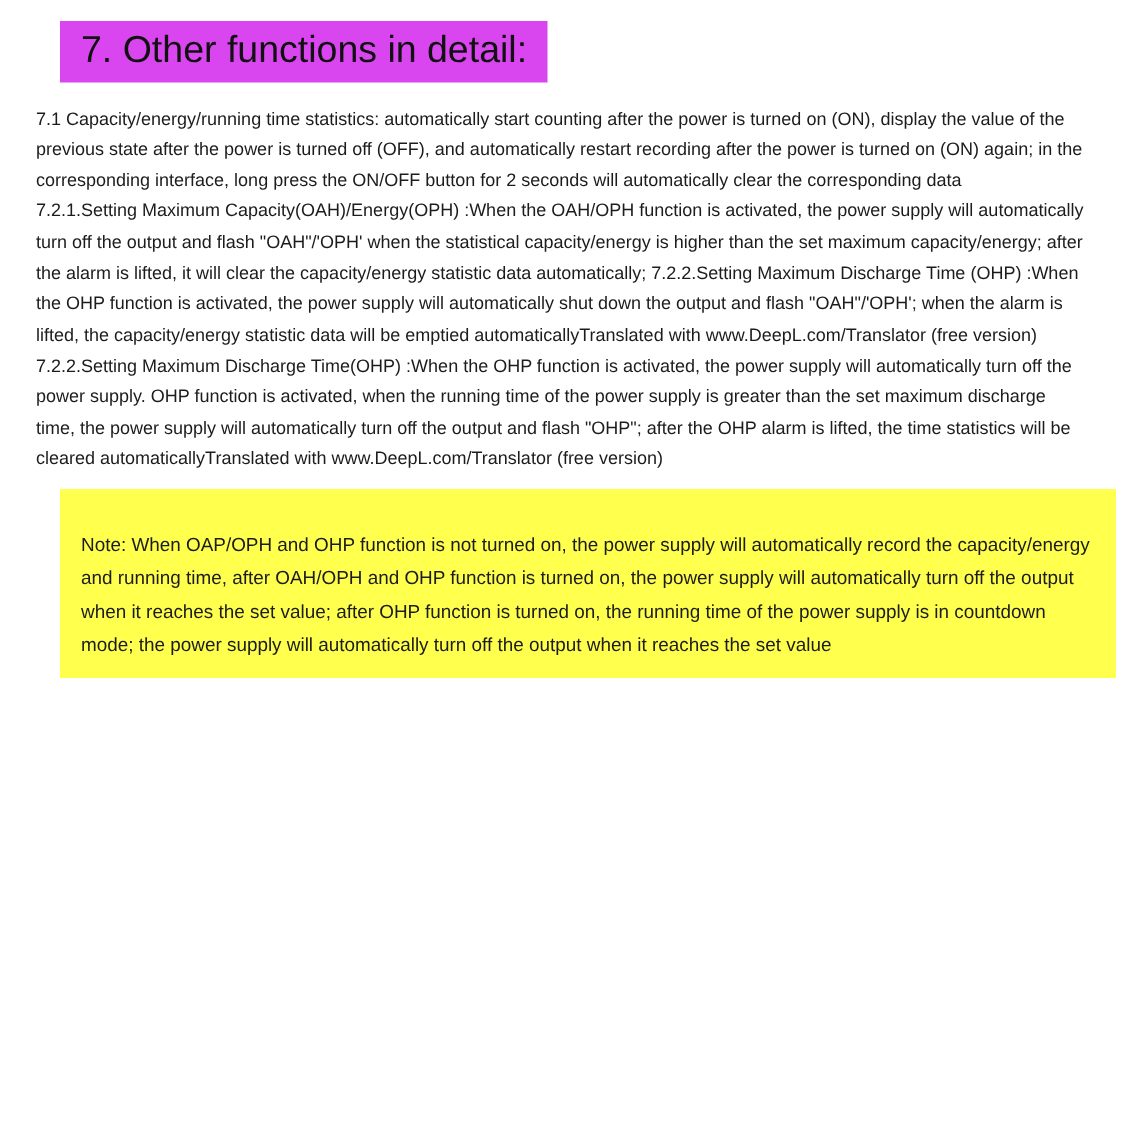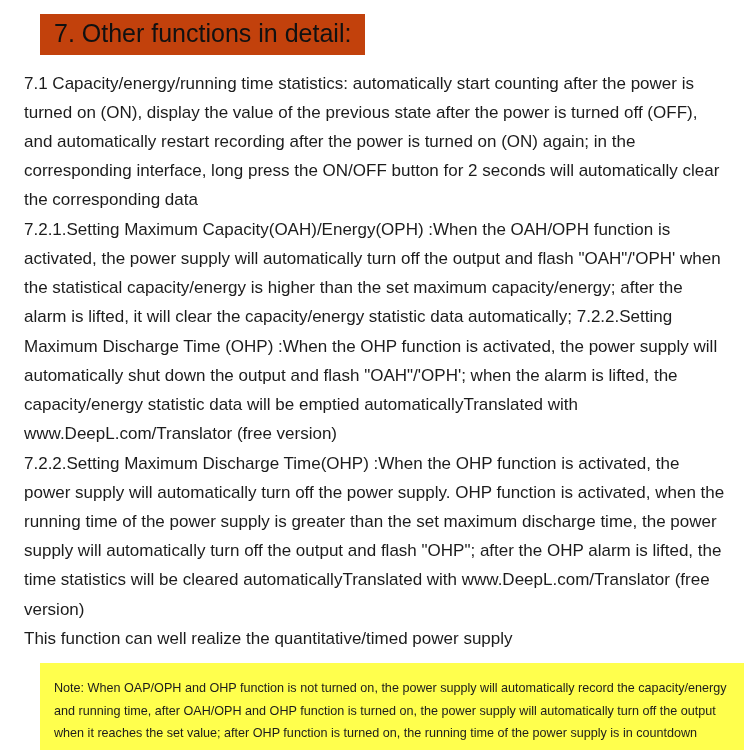--- a/index.html
+++ b/index.html
@@ -16,48 +16,48 @@
   }
   .page {
     position: relative;
     width: 750px;
     height: 750px;
     box-sizing: border-box;
     padding: 14px 18px 0 18px;
   }
   .heading-wrap {
     display: inline-block;
-    background: #c2410c;
+    background: #d946ef;
     padding: 6px 14px 7px 14px;
     margin-left: 22px;
     margin-bottom: 14px;
   }
   .heading-wrap .heading-text {
     font-size: 25px;
     line-height: 1.1;
     color: #111;
     white-space: nowrap;
   }
   .body-block {
     padding: 0 6px 0 6px;
   }
   p.para {
     margin: 0 0 0 0;
-    font-size: 17px;
+    font-size: 12px;
     line-height: 1.72;
     color: #1c1c1c;
     text-align: left;
   }
   p.para + p.para {
     margin-top: 0px;
   }
   .note-box {
     margin: 10px 6px 12px 22px;
     background: #ffff4d;
-    padding: 14px 12px 10px 14px;
+    padding: 26px 12px 10px 14px;
     box-sizing: border-box;
     width: 704px;
   }
   .note-box p {
     margin: 0;
     font-size: 12.6px;
     line-height: 1.78;
     color: #1c1c1c;
   }
 </style>
@@ -67,20 +67,19 @@
 <div class="page">
 
   <div class="heading-wrap">
     <span class="heading-text">7. Other functions in detail:</span>
   </div>
 
   <div class="body-block">
     <p class="para">7.1 Capacity/energy/running time statistics: automatically start counting after the power is turned on (ON), display the value of the previous state after the power is turned off (OFF), and automatically restart recording after the power is turned on (ON) again; in the corresponding interface, long press the ON/OFF button for 2 seconds will automatically clear the corresponding data</p>
     <p class="para">7.2.1.Setting Maximum Capacity(OAH)/Energy(OPH) :When the OAH/OPH function is activated, the power supply will automatically turn off the output and flash "OAH"/'OPH' when the statistical capacity/energy is higher than the set maximum capacity/energy; after the alarm is lifted, it will clear the capacity/energy statistic data automatically; 7.2.2.Setting Maximum Discharge Time (OHP) :When the OHP function is activated, the power supply will automatically shut down the output and flash "OAH"/'OPH'; when the alarm is lifted, the capacity/energy statistic data will be emptied automaticallyTranslated with www.DeepL.com/Translator (free version)</p>
     <p class="para">7.2.2.Setting Maximum Discharge Time(OHP) :When the OHP function is activated, the power supply will automatically turn off the power supply. OHP function is activated, when the running time of the power supply is greater than the set maximum discharge time, the power supply will automatically turn off the output and flash "OHP"; after the OHP alarm is lifted, the time statistics will be cleared automaticallyTranslated with www.DeepL.com/Translator (free version)</p>
-    <p class="para"> This function can well realize the quantitative/timed power supply</p>
   </div>
 
   <div class="note-box">
     <p>Note: When OAP/OPH and OHP function is not turned on, the power supply will automatically record the capacity/energy and running time, after OAH/OPH and OHP function is turned on, the power supply will automatically turn off the output when it reaches the set value; after OHP function is turned on, the running time of the power supply is in countdown mode; the power supply will automatically turn off the output when it reaches the set value</p>
   </div>
 
 </div>
 
 </body></html>

